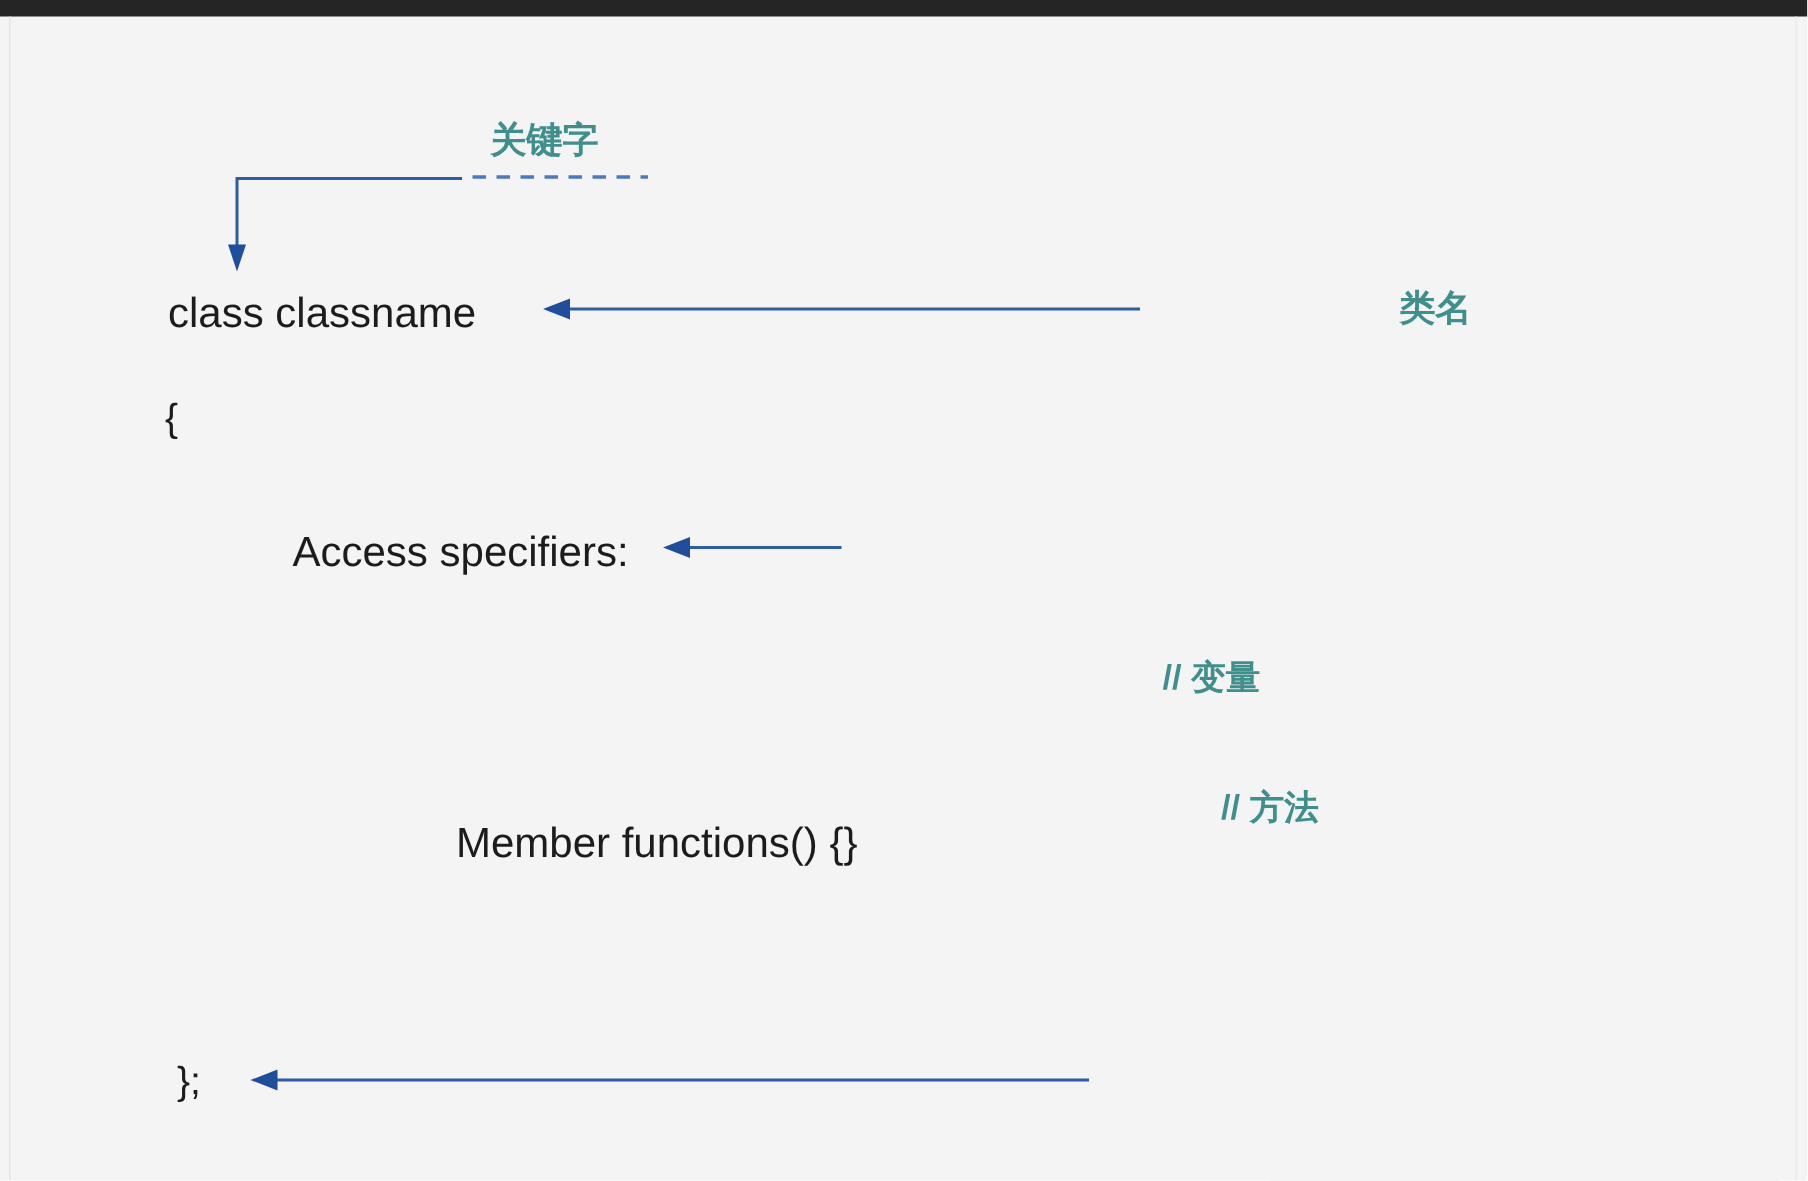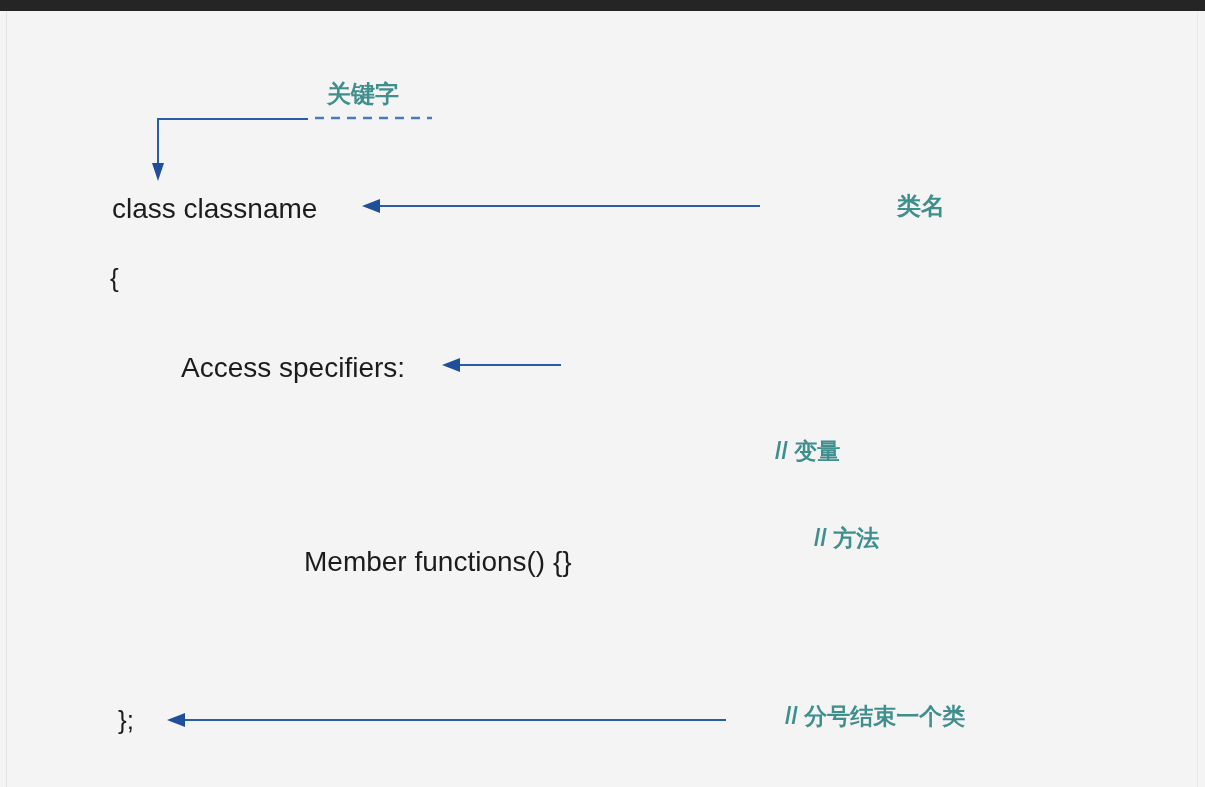--- a/index.html
+++ b/index.html
@@ -112,25 +112,25 @@
 
   <div class="note note-lg" style="left:327px; top:82px;">关键字</div>
 
   <div class="code" style="left:112px; top:195px;">class classname</div>
 
   <svg class="arrow-svg" style="left:360px; top:196px; width:405px; height:22px;" viewBox="0 0 405 22">
     <path class="ln" d="M 400 10 L 14 10"></path>
     <polygon class="head" points="2,10 20,3 20,17"></polygon>
   </svg>
 
-  <div class="note note-lg" style="left:897px; top:194px;">类名</div>
+  <div class="note note-lg" style="left:933px; top:194px;">类名</div>
 
   <div class="brace" style="left:110px; top:265px;">{</div>
 
-  <div class="code" style="left:181px; top:354px;">Access specifiers:</div>
+  <div class="code" style="left:195px; top:354px;">Access specifiers:</div>
 
   <svg class="arrow-svg" style="left:440px; top:356px; width:125px; height:20px;" viewBox="0 0 125 20">
     <path class="ln" d="M 121 9 L 14 9"></path>
     <polygon class="head" points="2,9 20,2 20,16"></polygon>
   </svg>
 
 
 
   <div class="note" style="left:775px; top:440px;">// 变量</div>
 
@@ -138,15 +138,14 @@
 
   <div class="note" style="left:814px; top:527px;">// 方法</div>
 
   <div class="brace" style="left:118px; top:707px;">};</div>
 
   <svg class="arrow-svg" style="left:165px; top:711px; width:565px; height:20px;" viewBox="0 0 565 20">
     <path class="ln" d="M 561 9 L 14 9"></path>
     <polygon class="head" points="2,9 20,2 20,16"></polygon>
   </svg>
 
-  <div class="note" style="left:785px; top:705px;">// 分号结束一个类</div>
 
 </div>
 
 </body></html>

